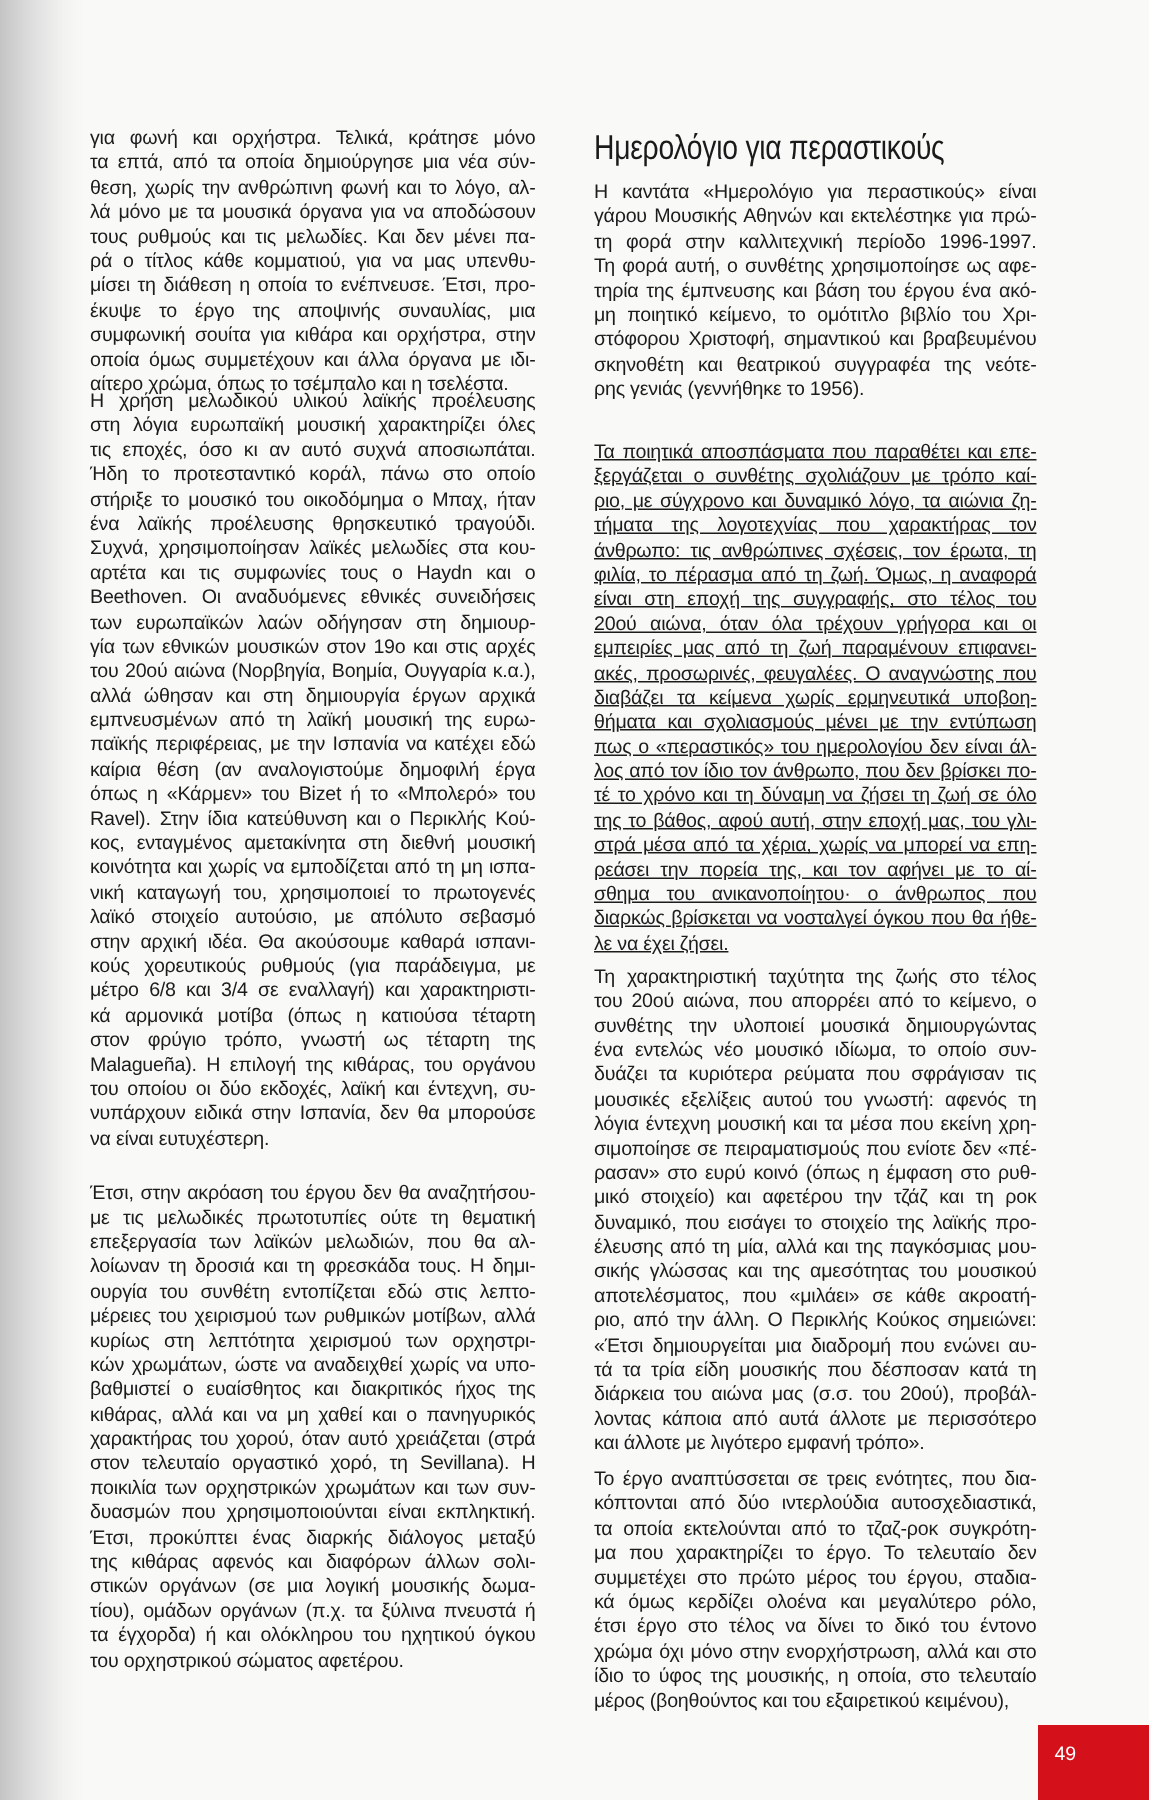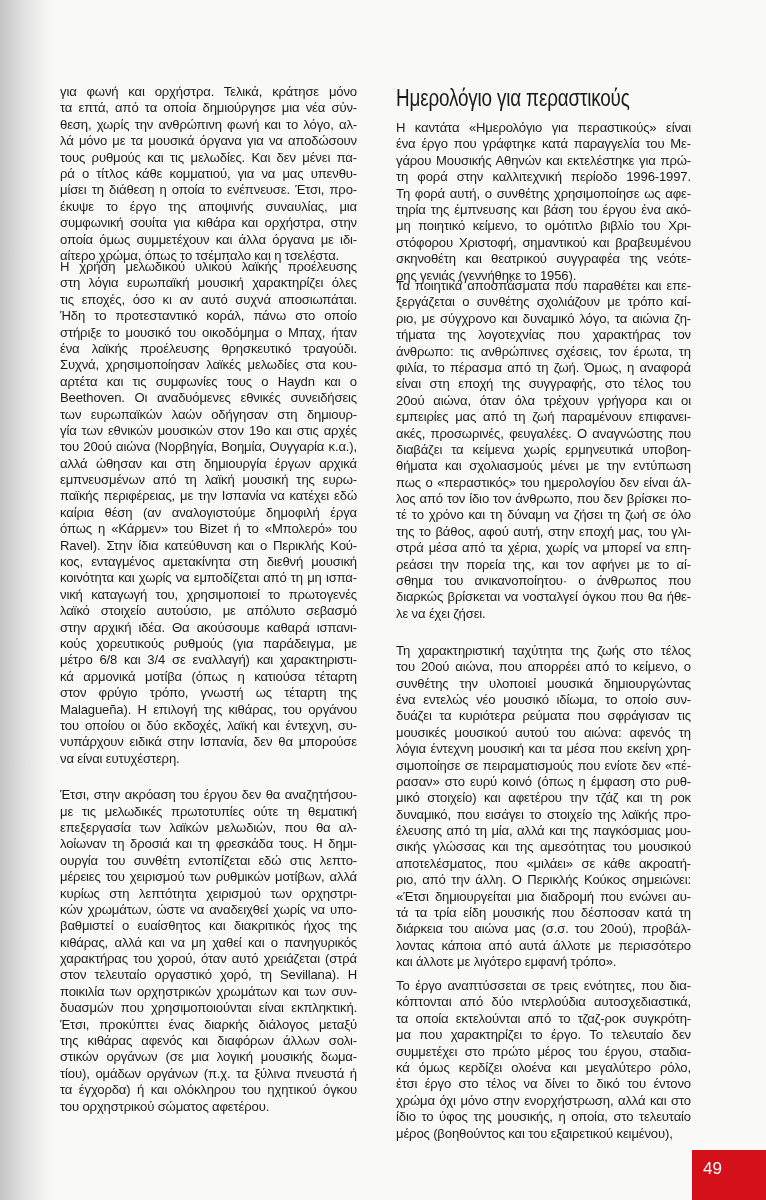--- a/index.html
+++ b/index.html
@@ -33,21 +33,21 @@
     text-align: justify; text-align-last: justify;
     letter-spacing: -0.15px;
   }
   .line.last { text-align-last: left; }
   .page-num-box {
     position: absolute; left: 692px; top: 1150px; width: 74px; height: 50px;
     background: #d4101a;
   }
   .page-num {
     position: absolute; left: 11px; top: 9px;
-    color: #ffffff; font-size: 17px; line-height: 20px;
+    color: #ffffff; font-size: 13px; line-height: 20px;
   }
 </style>
 </head>
 <body>
 
 <div class="gutter"></div>
 
 <div class="col col-left" id="left-col">
     <div class="para" style="top: 84px;">
       <span class="line">για φωνή και ορχήστρα. Τελικά, κράτησε μόνο</span>
@@ -117,31 +117,30 @@
       <span class="line">τα έγχορδα) ή και ολόκληρου του ηχητικού όγκου</span>
       <span class="line last">του ορχηστρικού σώματος αφετέρου.</span>
     </div>
   </div>
 
 <h2 class="heading">Ημερολόγιο για περαστικούς</h2>
 
 <div class="col col-right" id="right-col">
     <div class="para" style="top: 120px;">
       <span class="line">Η καντάτα «Ημερολόγιο για περαστικούς» είναι</span>
-      <span class="line">ένα έργο που γράφτηκε κατά παραγγελία του Με-</span>
       <span class="line">γάρου Μουσικής Αθηνών και εκτελέστηκε για πρώ-</span>
       <span class="line">τη φορά στην καλλιτεχνική περίοδο 1996-1997.</span>
       <span class="line">Τη φορά αυτή, ο συνθέτης χρησιμοποίησε ως αφε-</span>
       <span class="line">τηρία της έμπνευσης και βάση του έργου ένα ακό-</span>
       <span class="line">μη ποιητικό κείμενο, το ομότιτλο βιβλίο του Χρι-</span>
       <span class="line">στόφορου Χριστοφή, σημαντικού και βραβευμένου</span>
       <span class="line">σκηνοθέτη και θεατρικού συγγραφέα της νεότε-</span>
       <span class="line last">ρης γενιάς (γεννήθηκε το 1956).</span>
     </div>
-    <div class="para" style="top: 278px;">
+    <div class="para" style="top: 293px; text-decoration: underline;">
       <span class="line">Τα ποιητικά αποσπάσματα που παραθέτει και επε-</span>
       <span class="line">ξεργάζεται ο συνθέτης σχολιάζουν με τρόπο καί-</span>
       <span class="line">ριο, με σύγχρονο και δυναμικό λόγο, τα αιώνια ζη-</span>
       <span class="line">τήματα της λογοτεχνίας που χαρακτήρας τον</span>
       <span class="line">άνθρωπο: τις ανθρώπινες σχέσεις, τον έρωτα, τη</span>
       <span class="line">φιλία, το πέρασμα από τη ζωή. Όμως, η αναφορά</span>
       <span class="line">είναι στη εποχή της συγγραφής, στο τέλος του</span>
       <span class="line">20ού αιώνα, όταν όλα τρέχουν γρήγορα και οι</span>
       <span class="line">εμπειρίες μας από τη ζωή παραμένουν επιφανει-</span>
       <span class="line">ακές, προσωρινές, φευγαλέες. Ο αναγνώστης που</span>
@@ -156,21 +155,21 @@
       <span class="line">σθημα του ανικανοποίητου· ο άνθρωπος που</span>
       <span class="line">διαρκώς βρίσκεται να νοσταλγεί όγκου που θα ήθε-</span>
       <span class="line last">λε να έχει ζήσει.</span>
     </div>
     <div class="para" style="top: 642.8px;">
       <span class="line">Τη χαρακτηριστική ταχύτητα της ζωής στο τέλος</span>
       <span class="line">του 20ού αιώνα, που απορρέει από το κείμενο, ο</span>
       <span class="line">συνθέτης την υλοποιεί μουσικά δημιουργώντας</span>
       <span class="line">ένα εντελώς νέο μουσικό ιδίωμα, το οποίο συν-</span>
       <span class="line">δυάζει τα κυριότερα ρεύματα που σφράγισαν τις</span>
-      <span class="line">μουσικές μουσικού αυτού του αιώνα: αφενός τη</span>
+      <span class="line">μουσικές εξελίξεις αυτού του γνωστή: αφενός τη</span>
       <span class="line">λόγια έντεχνη μουσική και τα μέσα που εκείνη χρη-</span>
       <span class="line">σιμοποίησε σε πειραματισμούς που ενίοτε δεν «πέ-</span>
       <span class="line">ρασαν» στο ευρύ κοινό (όπως η έμφαση στο ρυθ-</span>
       <span class="line">μικό στοιχείο) και αφετέρου την τζάζ και τη ροκ</span>
       <span class="line">δυναμικό, που εισάγει το στοιχείο της λαϊκής προ-</span>
       <span class="line">έλευσης από τη μία, αλλά και της παγκόσμιας μου-</span>
       <span class="line">σικής γλώσσας και της αμεσότητας του μουσικού</span>
       <span class="line">αποτελέσματος, που «μιλάει» σε κάθε ακροατή-</span>
       <span class="line">ριο, από την άλλη. Ο Περικλής Κούκος σημειώνει:</span>
       <span class="line">«Έτσι δημιουργείται μια διαδρομή που ενώνει αυ-</span>

